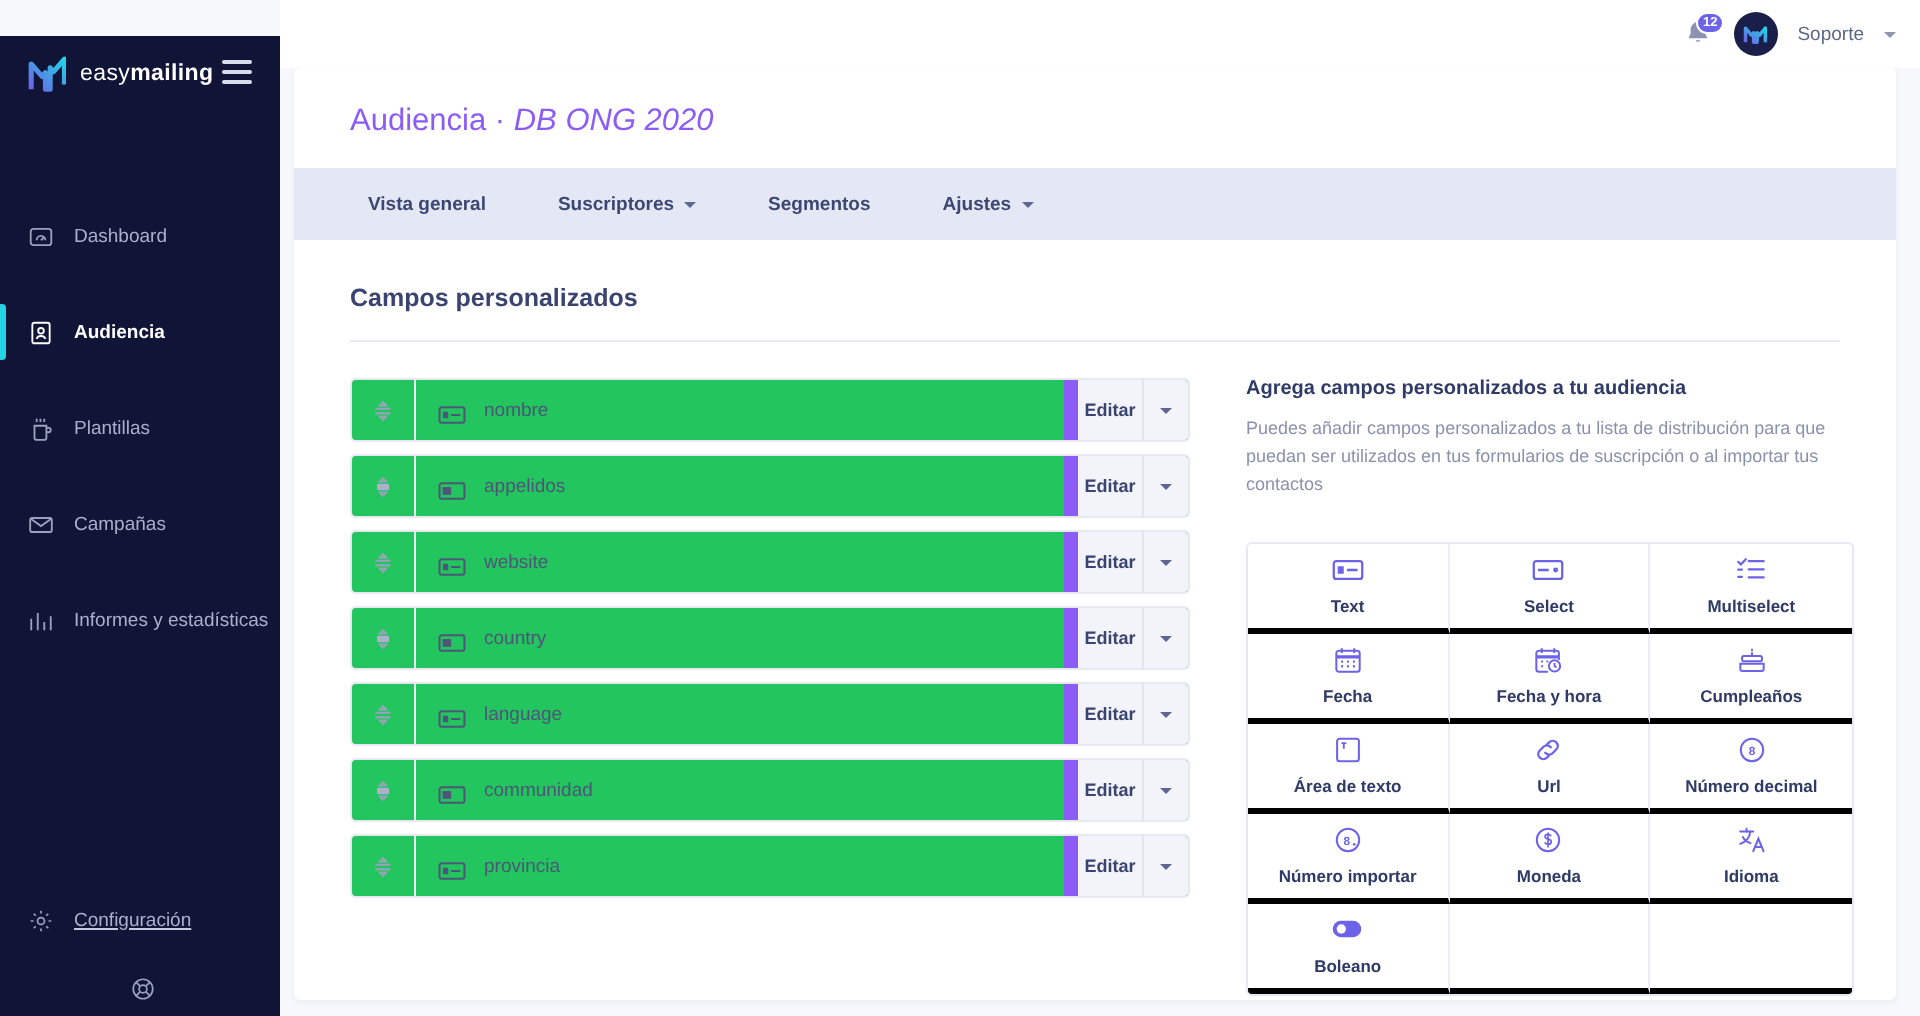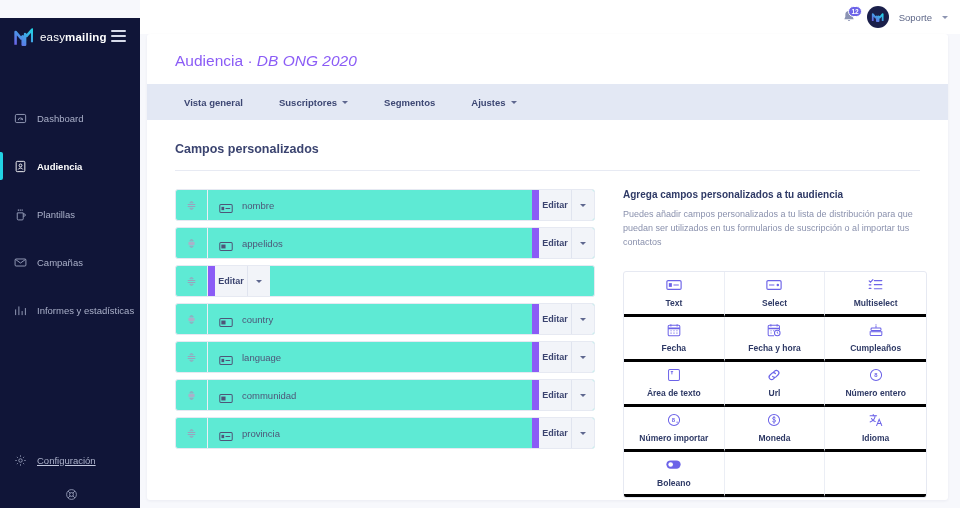--- a/index.html
+++ b/index.html
@@ -96,21 +96,21 @@
   .section-title { padding: 22px 0 0 28px; font-size: 12.5px; color: #3b4470; }
   .divider { margin: 14px 28px 0 28px; height: 1px; background: #e7eaf3; }
 
   .body-cols { display: flex; padding: 18px 28px 0 28px; gap: 28px; }
   .col-left { width: 420px; flex: 0 0 420px; }
   .col-right { flex: 1; }
 
   
   .field-row {
     display: flex; align-items: stretch; height: 32px;
-    border: 1px solid #e6e9f2; border-radius: 3px; background: #5eead4;
+    border: 1px solid #e6e9f2; border-radius: 3px; background: #22c55e;
     margin-bottom: 6px; overflow: hidden;
   }
   .drag-cell {
     width: 32px; flex: 0 0 32px; display: flex; align-items: center; justify-content: center;
     border-right: 1px solid #eceff6; cursor: grab;
   }
   .field-main { flex: 1; display: flex; align-items: center; gap: 9px; padding-left: 11px; }
   .field-type-ico { width: 14px; height: 11px; flex: 0 0 14px; }
   .field-label { font-size: 9.5px; color: #4e5578; }
   .edit-btn {
@@ -353,20 +353,30 @@
               </div>
           </div>
 
           <div class="field-row">
             <div class="drag-cell">
               <svg viewBox="0 0 16 16" width="11" height="11" stroke="#9aa2bd" stroke-width="1.3" fill="none">
                 <path d="M8 1.5L5.6 4h4.8zM8 14.5L5.6 12h4.8z"></path>
                   <path d="M2.5 6.4h11M2.5 9.6h11" stroke-width="1.5"></path>
               </svg>
             </div>
+            <div class="field-main">
+              <span class="field-type-ico">
+                <svg viewBox="0 0 18 13" width="14" height="11" fill="none" stroke="#4e5578" stroke-width="1.3">
+                  <rect x="1" y="1.5" width="16" height="10" rx="1.4"></rect>
+                    <rect x="3.2" y="4.4" width="3.4" height="4.2" fill="#4e5578" stroke="none"></rect>
+                    <path d="M8.4 6.5h6"></path>
+                </svg>
+              </span>
+              <span class="field-label">website</span>
+            </div>
             <div class="edit-btn">Editar</div>
             <div class="edit-caret-btn">
                 <span class="caret"></span>
               </div>
           </div>
 
           <div class="field-row">
             <div class="drag-cell">
               <svg viewBox="0 0 16 16" width="11" height="11" stroke="#9aa2bd" stroke-width="1.3" fill="none">
                 <path d="M8 1.5L5.6 4h4.8zM8 14.5L5.6 12h4.8z"></path>
@@ -556,21 +566,21 @@
               <span class="type-label">Url</span>
             </div>
 
             <div class="type-cell">
               <span class="type-ico">
                 <svg viewBox="0 0 18 18" width="14" height="14" fill="none" stroke="#6c63e8" stroke-width="1.3">
                   <circle cx="9" cy="9" r="7.2"></circle>
                   <text x="9" y="12.1" font-size="7.6" font-family="Liberation Sans, sans-serif" font-weight="700" fill="#6c63e8" stroke="none" text-anchor="middle">8</text>
                 </svg>
               </span>
-              <span class="type-label">Número entero</span>
+              <span class="type-label">Número decimal</span>
             </div>
 
             <div class="type-cell">
               <span class="type-ico">
                 <svg viewBox="0 0 18 18" width="14" height="14" fill="none" stroke="#6c63e8" stroke-width="1.3">
                   <circle cx="9" cy="9" r="7.2"></circle>
                   <text x="8.2" y="12.1" font-size="7.6" font-family="Liberation Sans, sans-serif" font-weight="700" fill="#6c63e8" stroke="none" text-anchor="middle">8</text>
                   <circle cx="13" cy="11.8" r="0.85" fill="#6c63e8" stroke="none"></circle>
                 </svg>
               </span>

